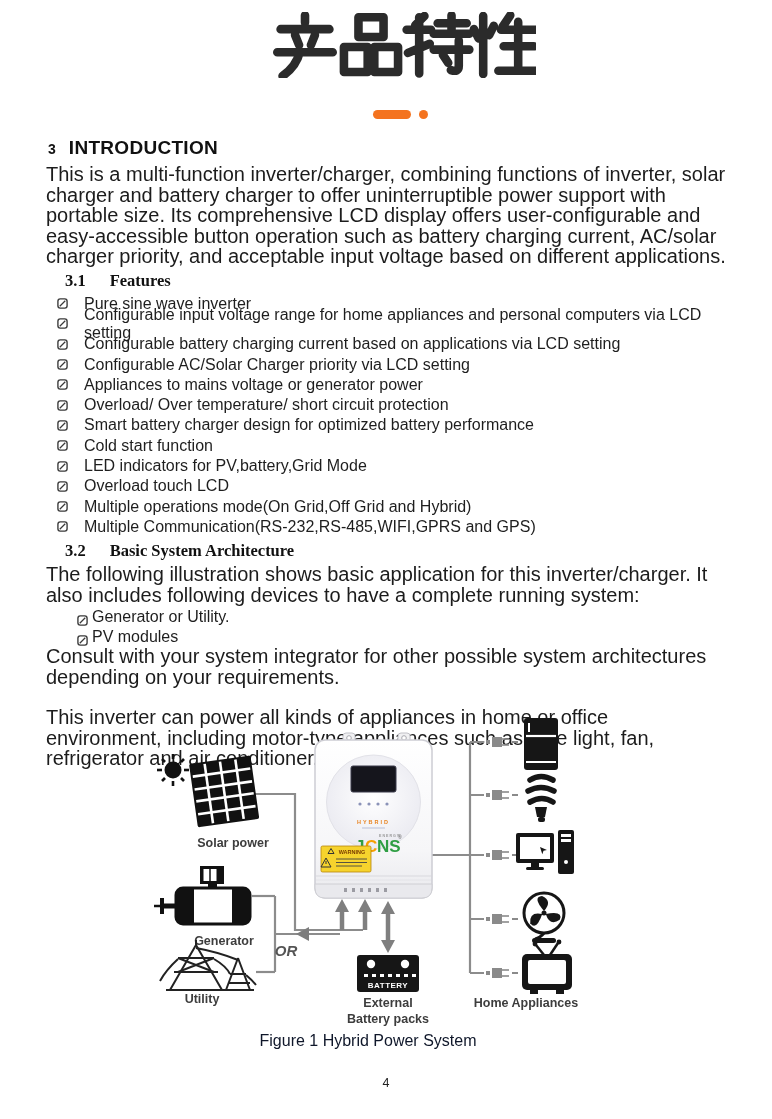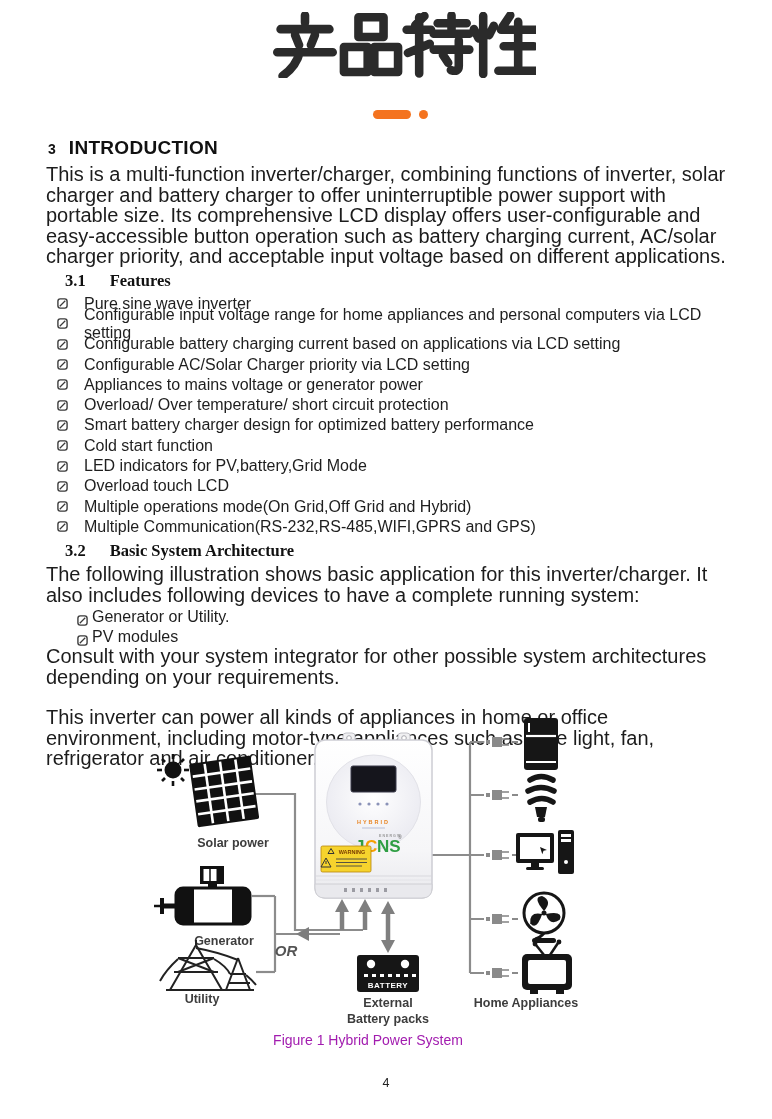--- a/index.html
+++ b/index.html
@@ -29,21 +29,21 @@
   .bx{width:11px;height:11px;}
   .bx rect{fill:none;stroke:#3a3a3a;stroke-width:1.5;}
   .bx path{fill:none;stroke:#3a3a3a;stroke-width:1.4;}
   ul.devs{list-style:none;margin:0;padding:0 0 0 31px;}
   ul.devs li{display:flex;align-items:flex-end;height:20.5px;}
   ul.devs li .bx{margin:0 4px 0 0;flex:0 0 auto;}
   .sp{height:20px;}
 
   
   .diagram{position:absolute;top:700px;left:136px;}
-  .caption{position:absolute;top:1032px;left:108px;width:520px;text-align:center;font-size:14px;color:#a21caf;}
+  .caption{position:absolute;top:1032px;left:108px;width:520px;text-align:center;font-size:16px;color:#0f172a;}
   .pagenum{position:absolute;top:1076px;left:0;width:772px;text-align:center;font-size:12.5px;color:#222;}
 
   svg text{font-family:"Liberation Sans", sans-serif;}
   .diag-label{font-size:12.5px;font-weight:bold;fill:#3d3d3d;}
   .or-label{font-size:15px;font-weight:bold;font-style:italic;fill:#555;}
 </style>
 </head>
 <body>
 
 <h1 class="sr-only">产品特性</h1>

